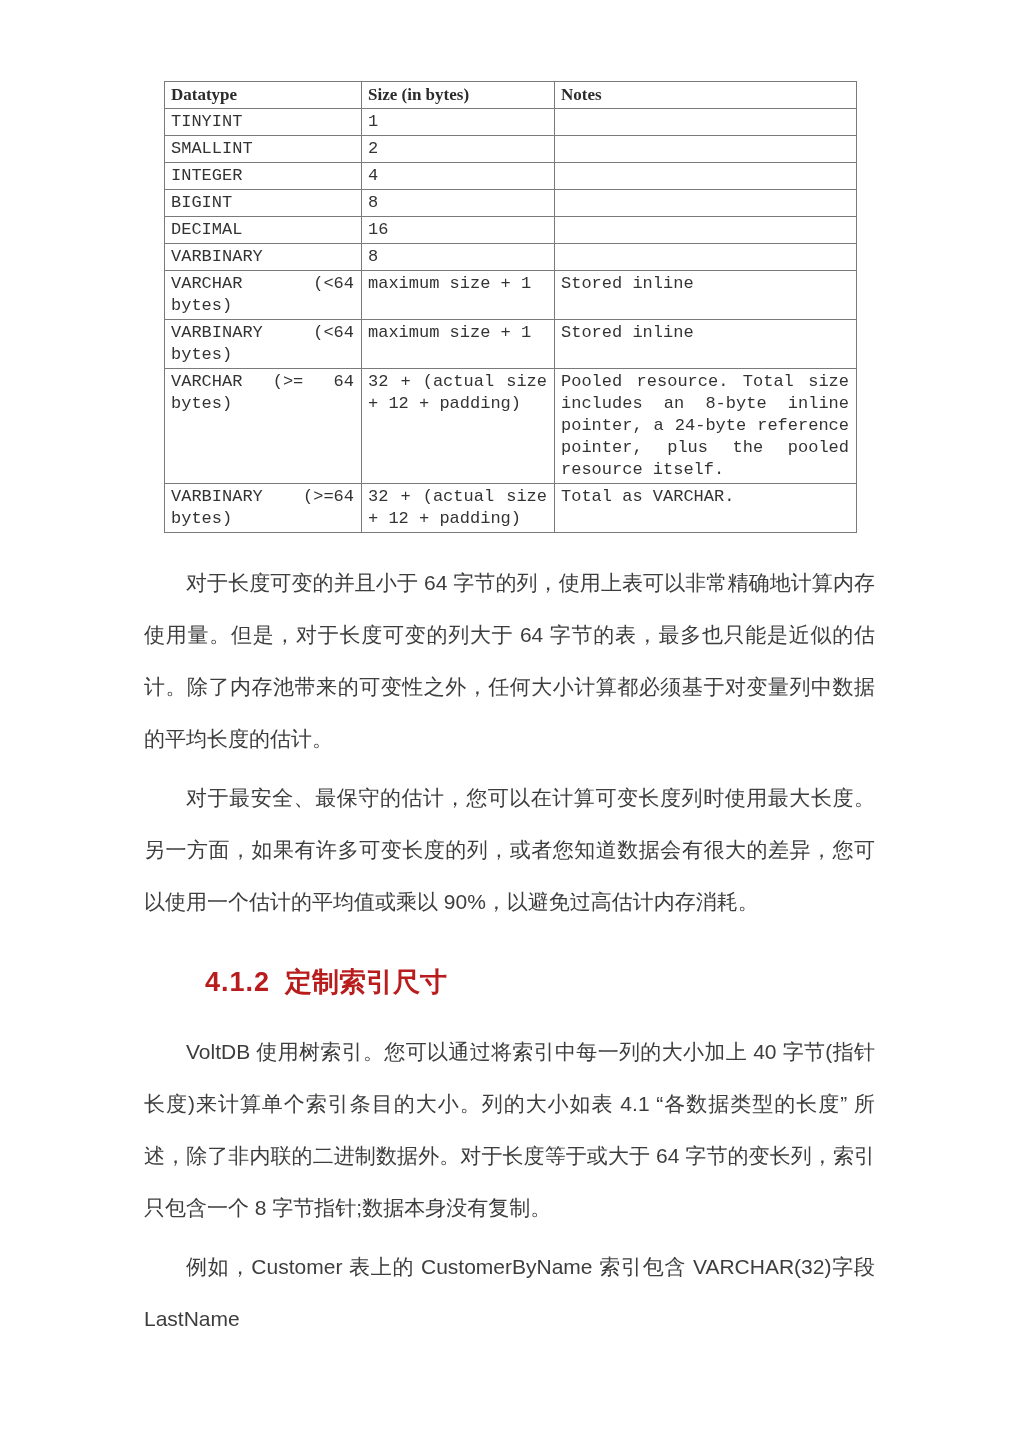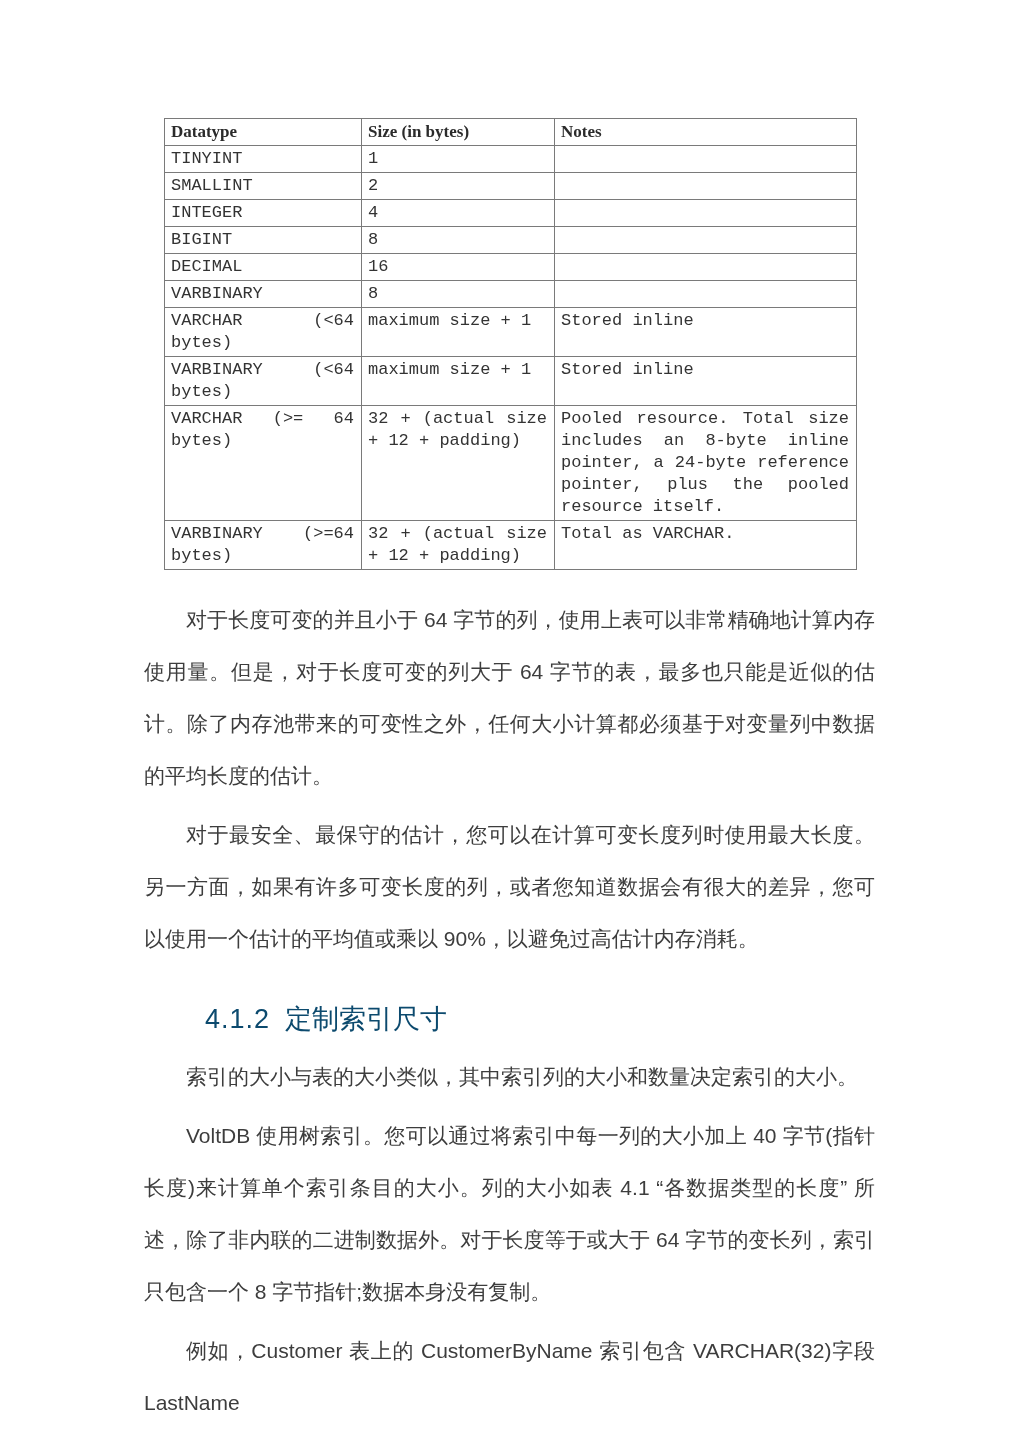--- a/index.html
+++ b/index.html
@@ -10,21 +10,21 @@
   body {
     width: 1019px;
     height: 1440px;
     overflow: hidden;
     font-family: "Liberation Sans", sans-serif;
   }
   .page {
     box-sizing: border-box;
     width: 1019px;
     height: 1440px;
-    padding: 118px 144px 0 144px;
+    padding: 81px 144px 0 144px;
     background: #ffffff;
   }
   
   table.vdb-table {
     border-collapse: collapse;
     margin-left: 20px;
     width: 692px;
     table-layout: fixed;
     font-family: "Liberation Serif", serif;
     font-size: 17px;
@@ -55,24 +55,24 @@
     line-height: 52px;
     color: #3d3d3d;
     text-align: justify;
   }
   .body-text p {
     margin: 0 0 7px 0;
     text-indent: 42px;
   }
   .section-heading {
     font-size: 27px;
-    font-weight: normal;
-    color: #0c4a6e;
+    font-weight: bold;
+    color: #b91c1c;
     line-height: 40px;
-    margin: 34px 0 12px 61px;
+    margin: 34px 0 24px 61px;
     text-align: left;
     text-indent: 0;
   }
   .section-heading .sec-num {
     margin-right: 15px;
     letter-spacing: 1px;
   }
 </style>
 </head>
 <body>
@@ -147,18 +147,17 @@
   </table>
 
   <div class="body-text">
     <p>对于长度可变的并且小于 64 字节的列，使用上表可以非常精确地计算内存使用量。但是，对于长度可变的列大于 64 字节的表，最多也只能是近似的估计。除了内存池带来的可变性之外，任何大小计算都必须基于对变量列中数据的平均长度的估计。</p>
     <p>对于最安全、最保守的估计，您可以在计算可变长度列时使用最大长度。另一方面，如果有许多可变长度的列，或者您知道数据会有很大的差异，您可以使用一个估计的平均值或乘以 90%，以避免过高估计内存消耗。</p>
 
     <div class="section-heading">
       <span class="sec-num">4.1.2</span><span>定制索引尺寸</span>
     </div>
 
-    <p>索引的大小与表的大小类似，其中索引列的大小和数量决定索引的大小。</p>
     <p>VoltDB 使用树索引。您可以通过将索引中每一列的大小加上 40 字节(指针长度)来计算单个索引条目的大小。列的大小如表 4.1 “各数据类型的长度” 所述，除了非内联的二进制数据外。对于长度等于或大于 64 字节的变长列，索引只包含一个 8 字节指针;数据本身没有复制。</p>
     <p>例如，Customer 表上的 CustomerByName 索引包含 VARCHAR(32)字段 LastName</p>
   </div>
 
 </div>
 
 </body></html>

